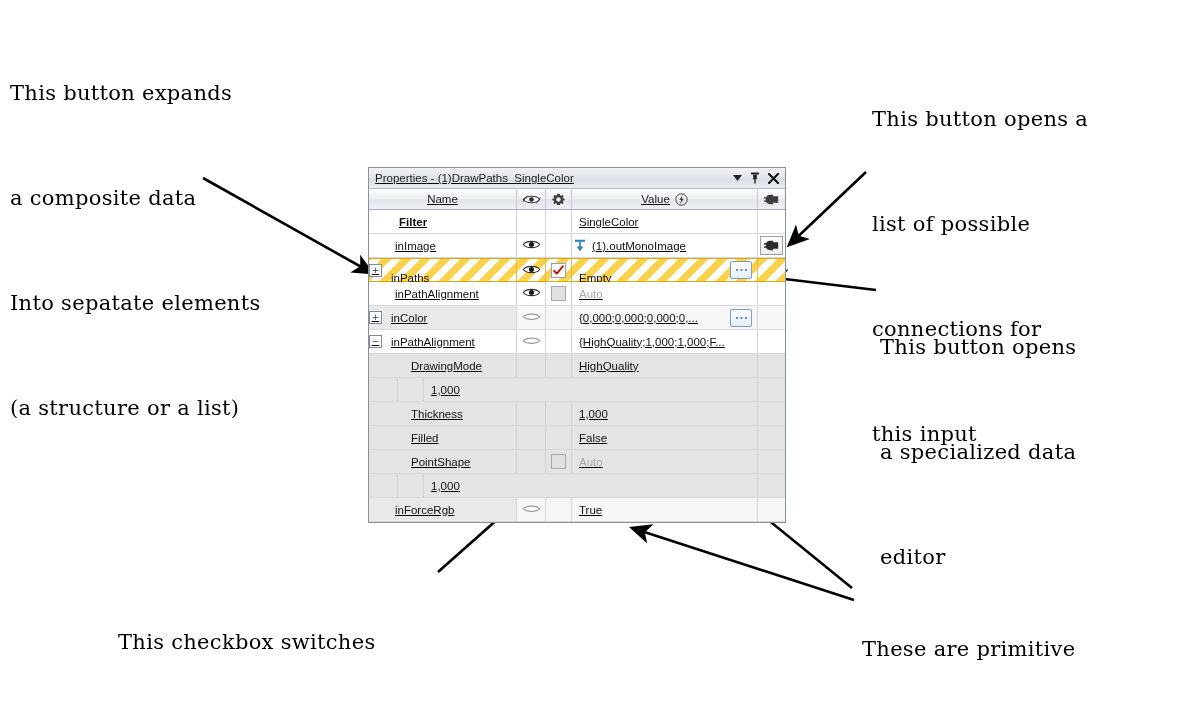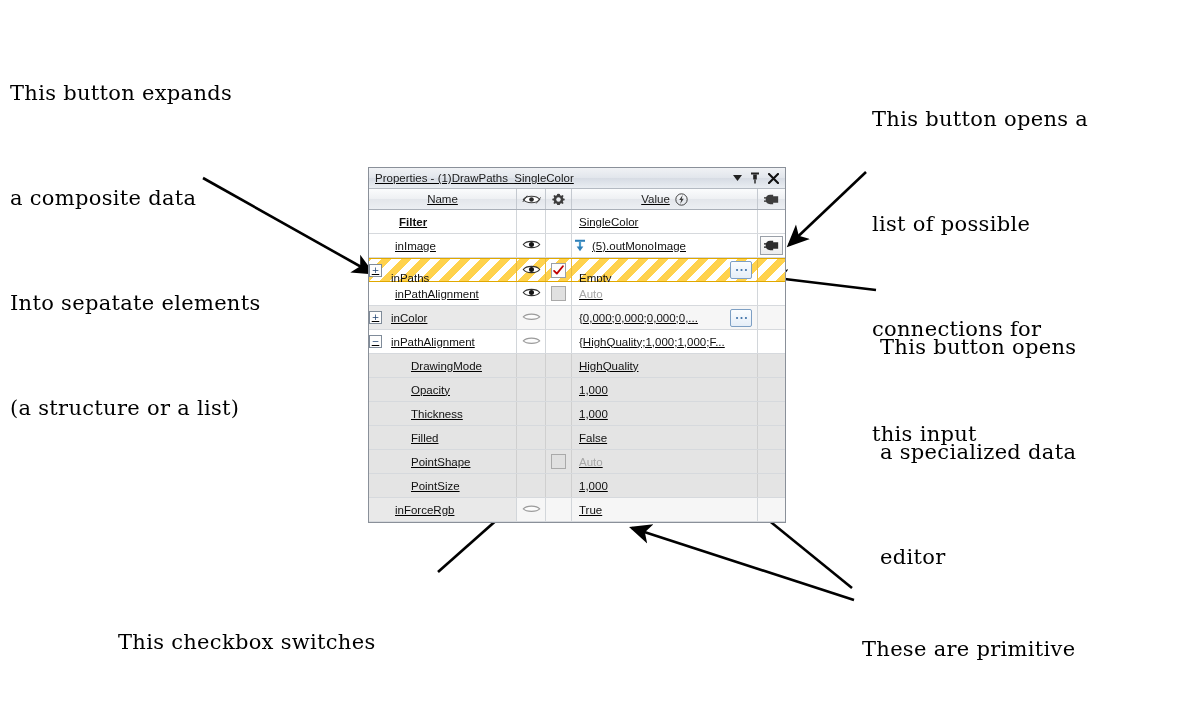--- a/index.html
+++ b/index.html
@@ -294,21 +294,21 @@
         </div>
         <div class="cell c-gear" style="justify-content: center;"></div>
         <div class="cell c-value">
           <span style="display:inline-flex;margin-left:2px;margin-right:4px;">
     <svg width="12" height="13" viewBox="0 0 12 14">
       <rect x="0.6" y="0.8" width="10.8" height="2.2" fill="#2e7fb8"></rect>
       <rect x="4.8" y="2.6" width="2.4" height="6.2" fill="#4a9ccd"></rect>
       <path d="M2.4 8.2 L9.6 8.2 L6 13.2 Z" fill="#2e7fb8"></path>
     </svg>
           </span>
-          <span class="val" style="padding-left: 2px;">(5).outMonoImage</span>
+          <span class="val" style="padding-left: 2px;">(1).outMonoImage</span>
         </div>
         <div class="cell c-plug" style="justify-content: center;">
           <span class="plug-btn">
     <svg width="15" height="13" viewBox="0 0 18 14">
       <path d="M17 3.2 L17 10.8 L11 10.8 L11 12.6 L7.5 12.6 C4 12.6 2 10.4 2 7 C2 3.6 4 1.4 7.5 1.4 L11 1.4 L11 3.2 Z" fill="#2b2b2b"></path>
       <rect x="0" y="4.2" width="2.6" height="1.7" fill="#2b2b2b"></rect>
       <rect x="0" y="8.1" width="2.6" height="1.7" fill="#2b2b2b"></rect>
     </svg>
           </span>
         </div>
@@ -409,23 +409,20 @@
           <span class="nm ind-child">DrawingMode</span>
         </div>
         <div class="cell c-eye" style="justify-content: center;"></div>
         <div class="cell c-gear" style="justify-content: center;"></div>
         <div class="cell c-value">
           <span class="val">HighQuality</span>
         </div>
         <div class="cell c-plug" style="justify-content: center;"></div>
       </div>
       <div class="row childrow">
-        <div class="cell c-name">
-          <span class="nm ind-child">Opacity</span>
-        </div>
         <div class="cell c-eye" style="justify-content: center;"></div>
         <div class="cell c-gear" style="justify-content: center;"></div>
         <div class="cell c-value">
           <span class="val">1,000</span>
         </div>
         <div class="cell c-plug" style="justify-content: center;"></div>
       </div>
       <div class="row childrow">
         <div class="cell c-name">
           <span class="nm ind-child">Thickness</span>
@@ -455,23 +452,20 @@
         <div class="cell c-eye" style="justify-content: center;"></div>
         <div class="cell c-gear" style="justify-content: center;">
           <span class="chk gray"></span>
         </div>
         <div class="cell c-value">
           <span class="val auto">Auto</span>
         </div>
         <div class="cell c-plug" style="justify-content: center;"></div>
       </div>
       <div class="row childrow">
-        <div class="cell c-name">
-          <span class="nm ind-child">PointSize</span>
-        </div>
         <div class="cell c-eye" style="justify-content: center;"></div>
         <div class="cell c-gear" style="justify-content: center;"></div>
         <div class="cell c-value">
           <span class="val">1,000</span>
         </div>
         <div class="cell c-plug" style="justify-content: center;"></div>
       </div>
       <div class="row shaded">
         <div class="cell c-name">
           <span class="nm ind0">inForceRgb</span>

